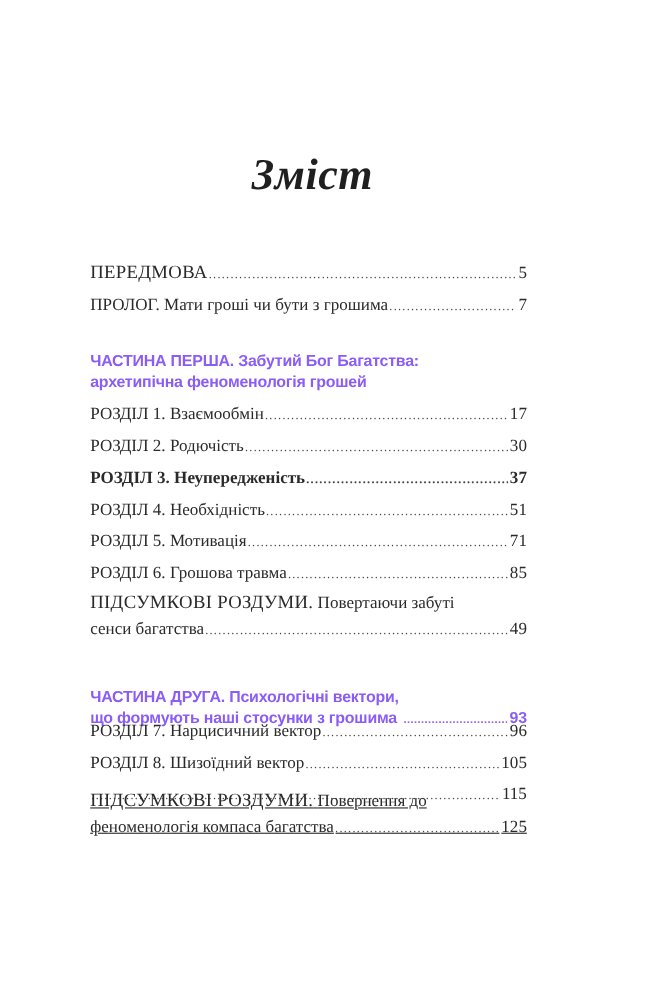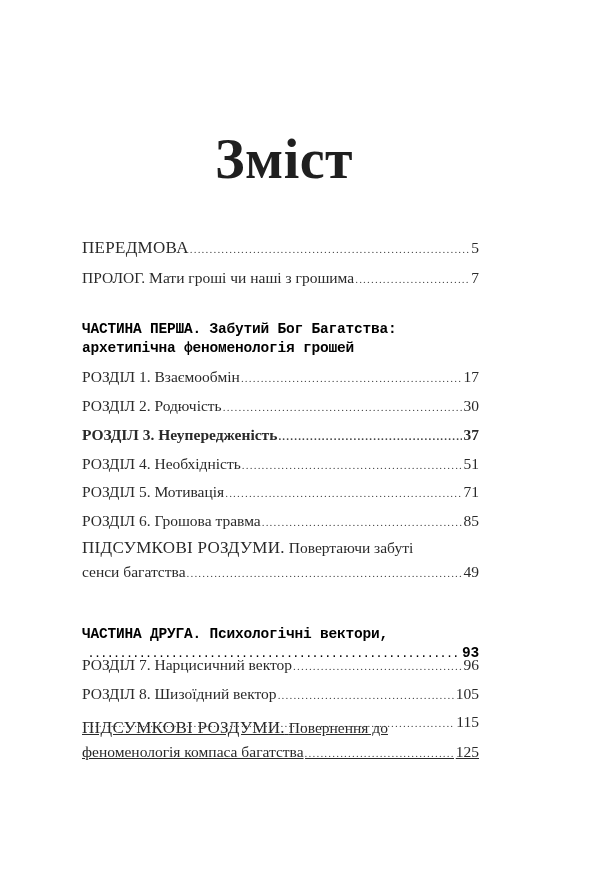--- a/index.html
+++ b/index.html
@@ -21,25 +21,26 @@
       background: #ffffff;
     }
     .title {
       position: absolute;
       top: 132px;
       left: 0;
       width: 568px;
       text-align: center;
       font-family: "Liberation Serif", "DejaVu Serif", serif;
       font-weight: bold;
-      font-size: 56px;
+      font-size: 40px;
       line-height: 54px;
       letter-spacing: 0.5px;
       color: #1f1f1f;
       margin: 0;
+      font-style: italic;
     }
     .toc {
       position: absolute;
       left: 82px;
       width: 397px;
       top: 0;
     }
     .entry {
       position: absolute;
       left: 0;
@@ -78,25 +79,25 @@
       white-space: nowrap;
     }
     .entry.caps-big .caps {
       font-size: 17px;
       letter-spacing: 0.3px;
     }
     .part {
       position: absolute;
       left: 0;
       width: 397px;
-      font-family: Liberation Mono, monospace;
+      font-family: Liberation Sans, sans-serif;
       font-weight: bold;
       font-size: 14.5px;
       line-height: 19px;
-      color: #000000;
+      color: #8b5cf6;
       letter-spacing: -0.2px;
     }
     .part .row {
       display: flex;
       align-items: baseline;
       white-space: nowrap;
     }
     .part .row .leader {
       flex: 1 1 auto;
       overflow: hidden;
@@ -119,21 +120,21 @@
 
     <div class="entry caps-big" style="top:238px;">
       <div class="row">
         <span class="label caps">ПЕРЕДМОВА</span>
         <span class="leader"></span>
         <span class="page-num">5</span>
       </div>
     </div>
     <div class="entry" style="top:268px;">
       <div class="row">
-        <span class="label">ПРОЛОГ. Мати гроші чи наші з грошима</span>
+        <span class="label">ПРОЛОГ. Мати гроші чи бути з грошима</span>
         <span class="leader"></span>
         <span class="page-num">7</span>
       </div>
     </div>
 
     <div class="part" style="top:320px;">
       <div class="row">
           <span>ЧАСТИНА ПЕРША. Забутий Бог Багатства:</span>
         </div>
       <div class="row">
@@ -193,20 +194,21 @@
         <span class="leader"></span>
         <span class="page-num">49</span>
       </div>
     </div>
 
     <div class="part" style="top:625px;">
       <div class="row">
           <span>ЧАСТИНА ДРУГА. Психологічні вектори,</span>
         </div>
       <div class="row">
+        <span>що формують наші стосунки з грошима</span>
         <span class="leader"></span>
         <span>93</span>
       </div>
     </div>
 
     <div class="entry" style="top:655px;">
       <div class="row">
         <span class="label">РОЗДІЛ 7. Нарцисичний вектор</span>
         <span class="leader"></span>
         <span class="page-num">96</span>

